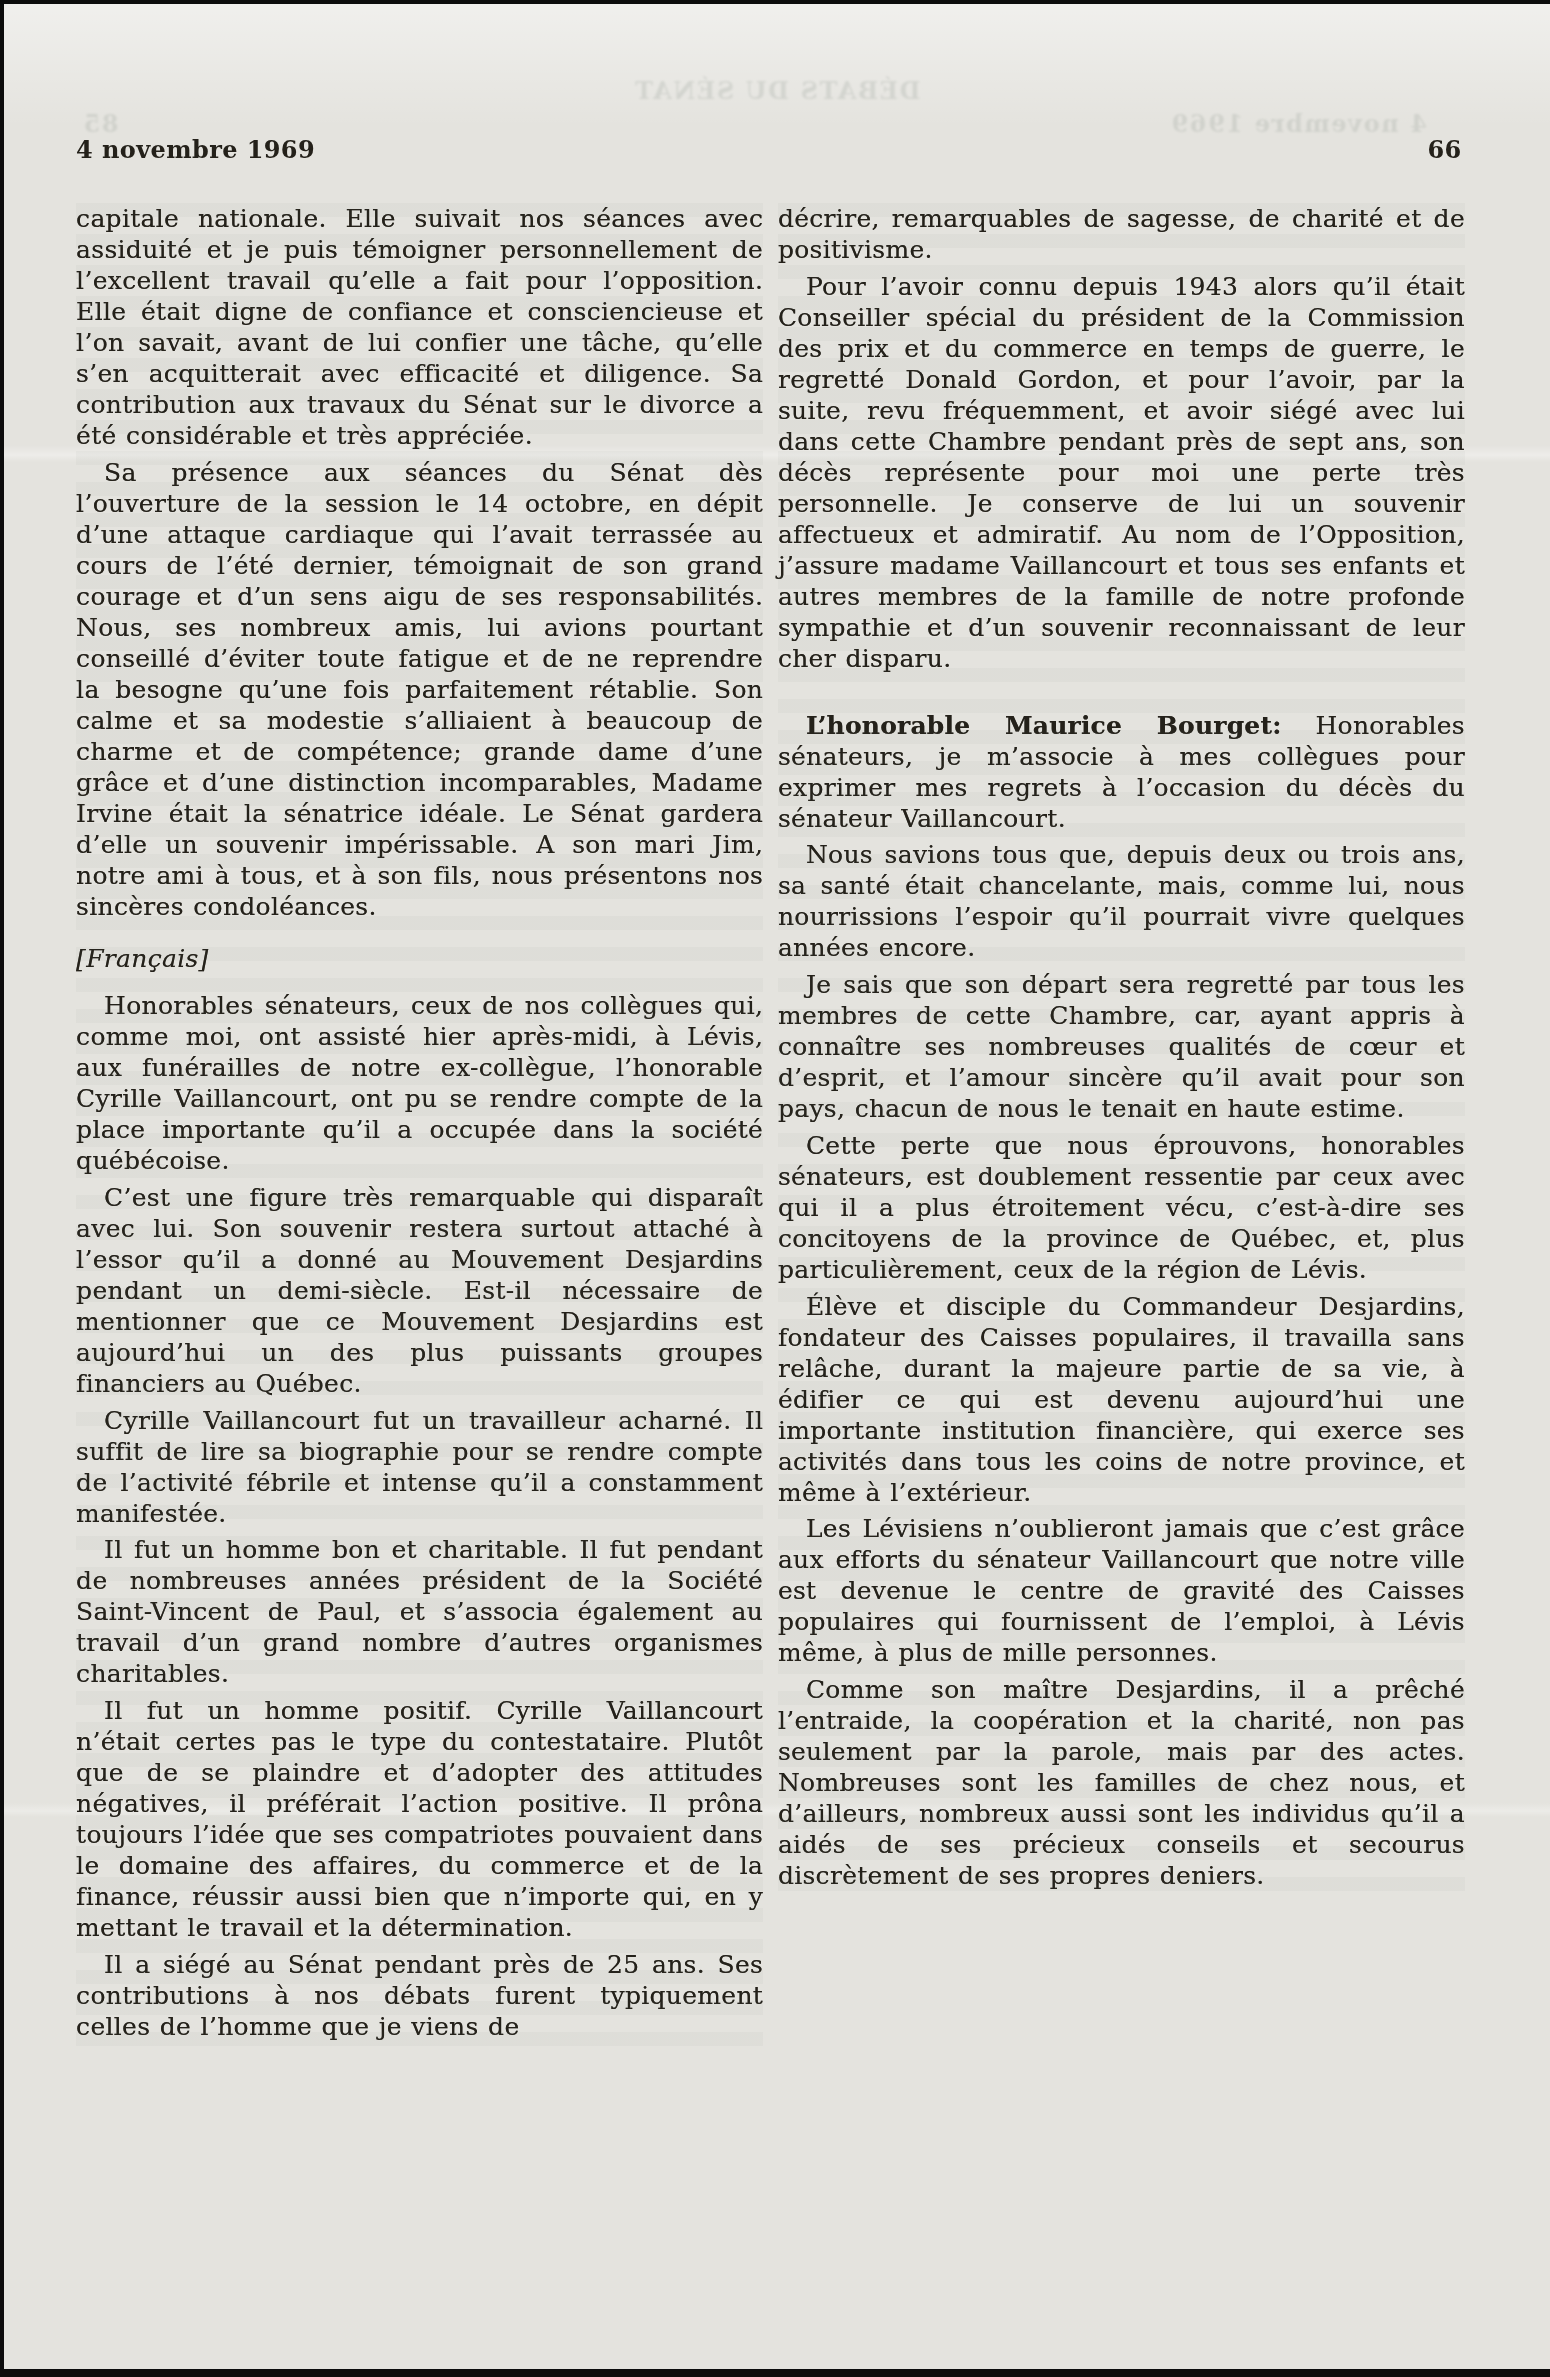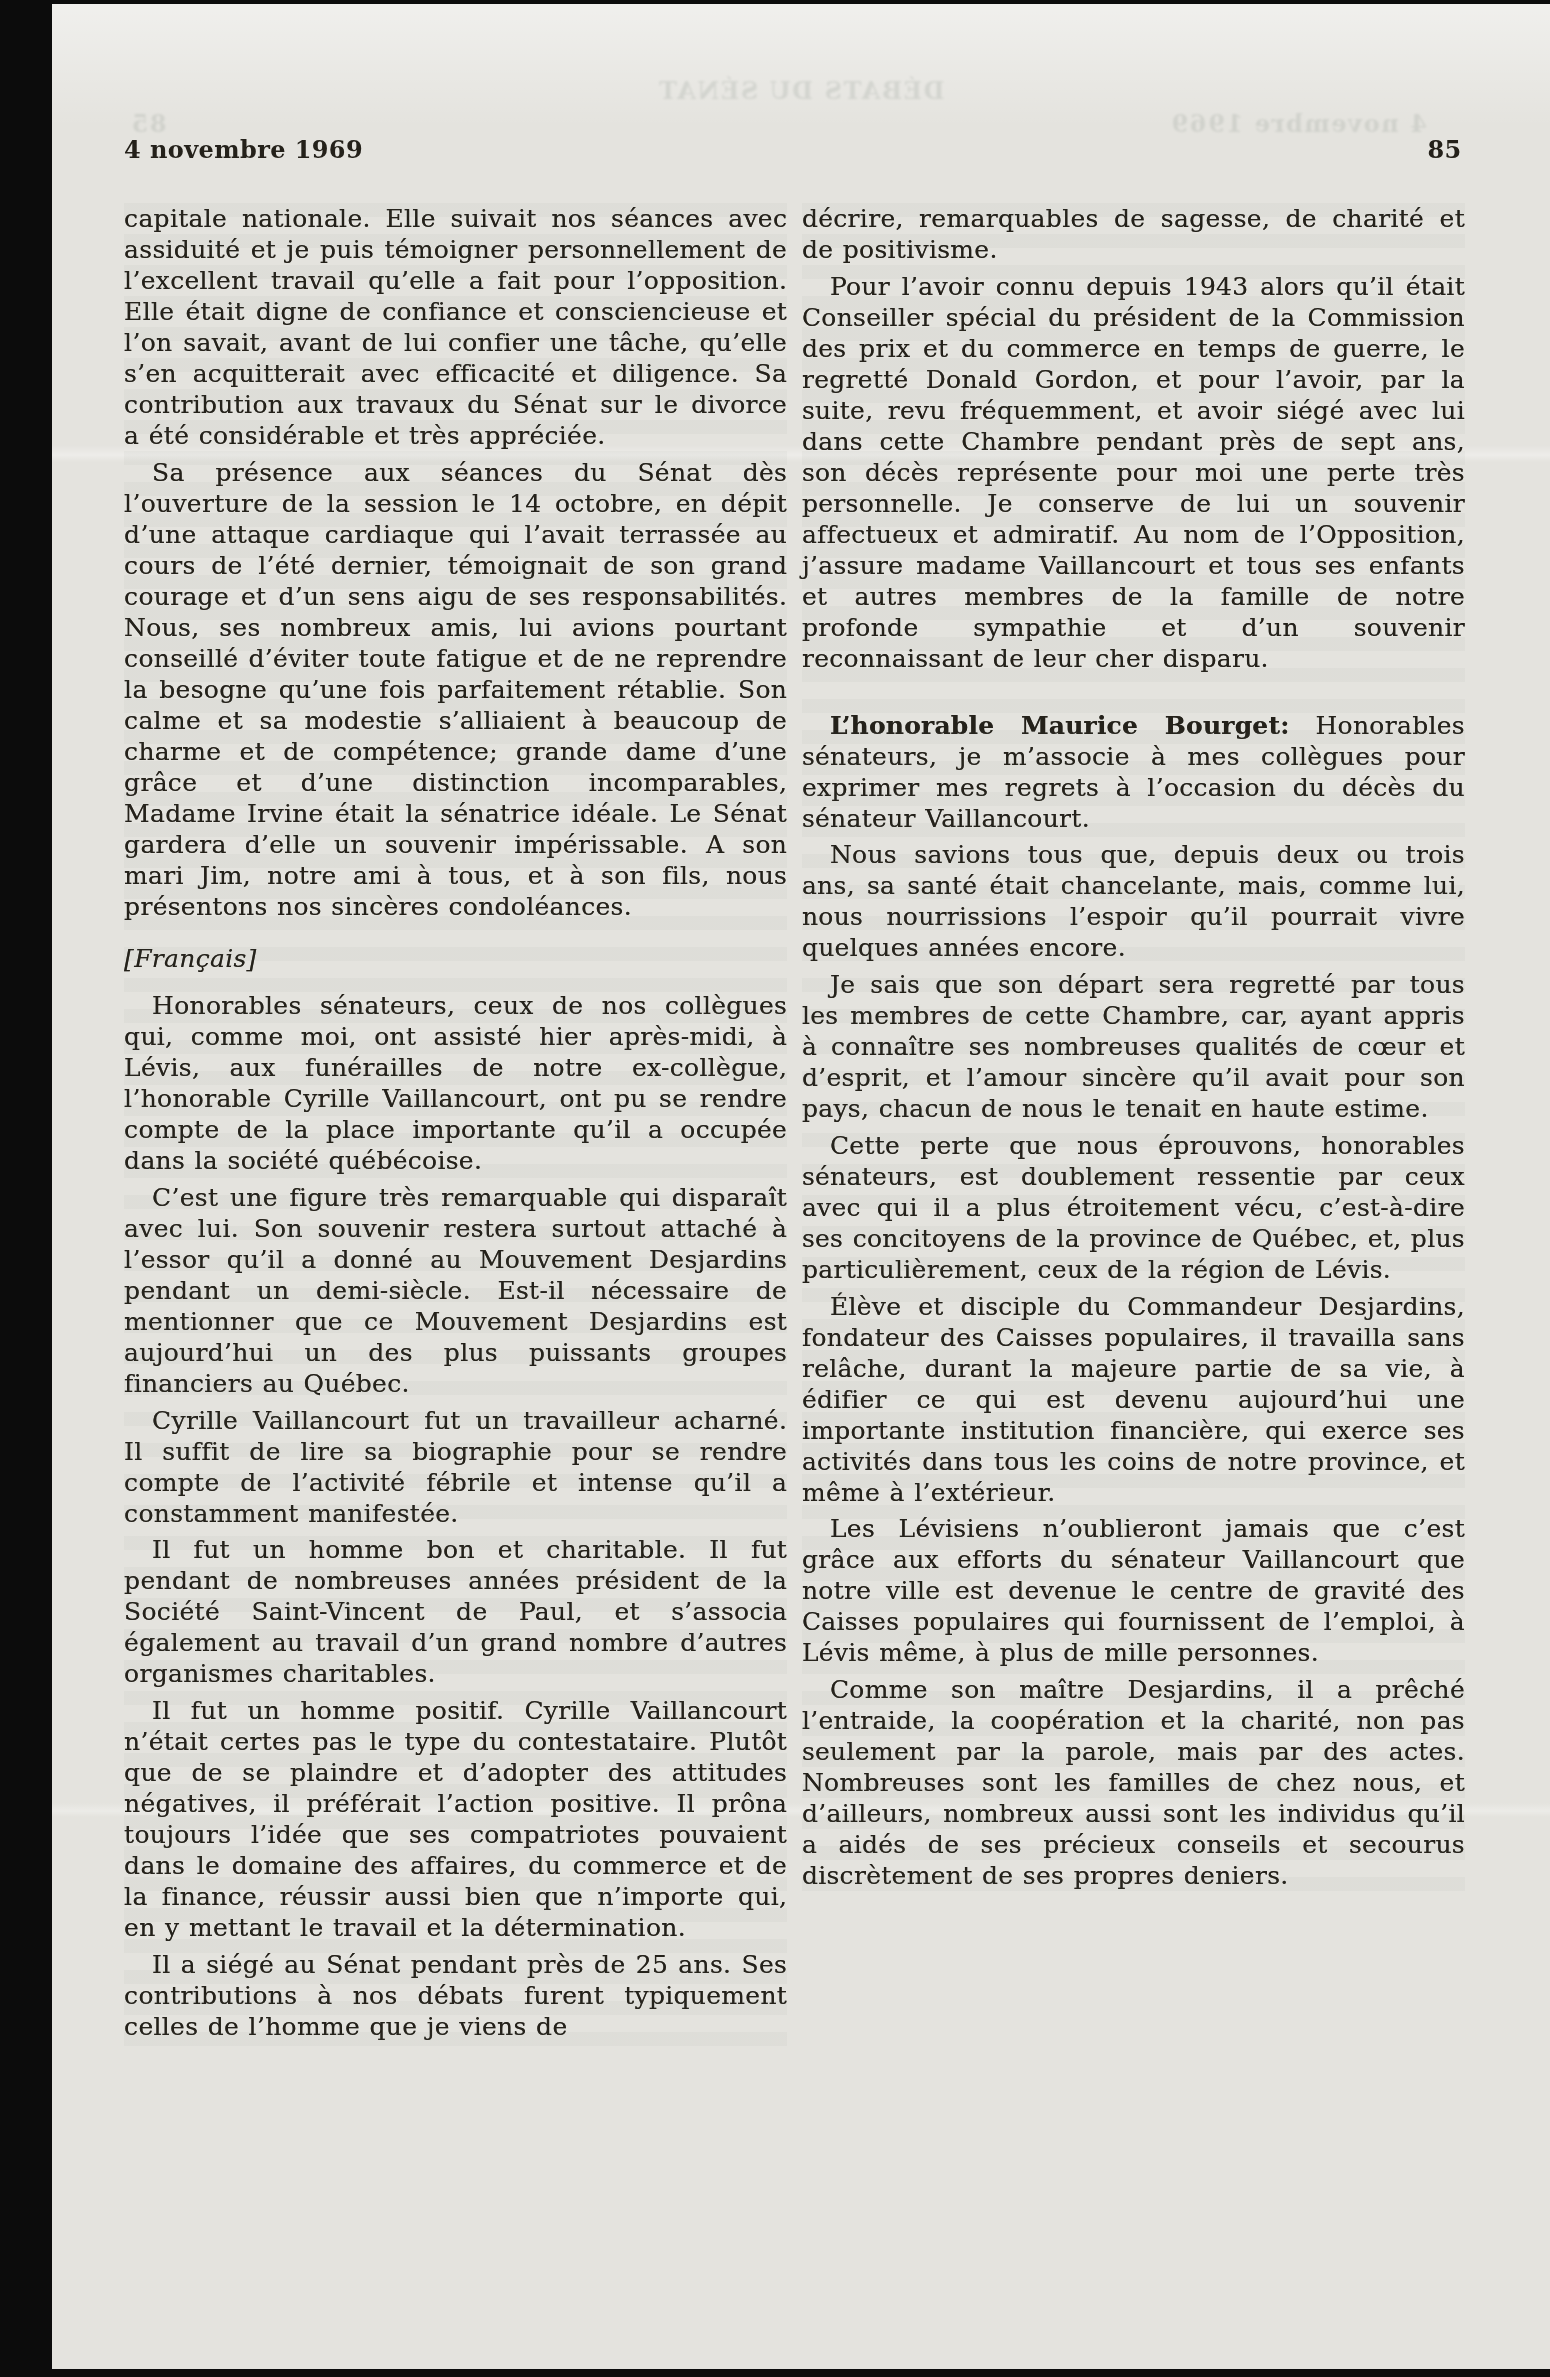--- a/index.html
+++ b/index.html
@@ -10,21 +10,20 @@
     overflow:hidden;
   }
   .page{
     position:absolute;top:4.1px;left:4.1px;right:0;bottom:8.2px;
     background:
       linear-gradient(180deg, rgba(255,255,255,.45) 0px, rgba(255,255,255,0) 123px),
       linear-gradient(180deg, rgba(255,255,255,0) 441px, rgba(255,255,255,.35) 451px, rgba(255,255,255,0) 458px),
       linear-gradient(180deg, rgba(255,255,255,0) 1799px, rgba(255,255,255,.3) 1807px, rgba(255,255,255,0) 1813px),
       #e4e3de;
     color:#24211a;
-    margin-left:48px;
   }
   
   .header{
     position:absolute;top:131px;left:72px;right:85px;height:33px;
     font-weight:bold;font-size:24px;letter-spacing:0.4px;
   }
   .header .date{position:absolute;left:0;top:0;}
   .header .title{position:absolute;left:0;right:0;text-align:center;letter-spacing:1.6px;}
   .header .pageno{position:absolute;right:3.3px;top:0;}
   
@@ -66,21 +65,21 @@
 <body>
 
 <div class="page">
 
   <div class="ghost title">DÉBATS DU SÉNAT</div>
   <div class="ghost date">4 novembre 1969</div>
   <div class="ghost pageno">85</div>
 
   <div class="header">
     <span class="date">4 novembre 1969</span>
-    <span class="pageno">85</span>
+    <span class="pageno">66</span>
   </div>
 
   <div class="columns">
     <div class="col">
         <p class="para continuation">capitale nationale. Elle suivait nos séances avec assiduité et je puis témoigner personnellement de l’excellent travail qu’elle a fait pour l’opposition. Elle était digne de confiance et consciencieuse et l’on savait, avant de lui confier une tâche, qu’elle s’en acquitterait avec efficacité et diligence. Sa contribution aux travaux du Sénat sur le divorce a été considérable et très appréciée.</p>
         <p class="para indent">Sa présence aux séances du Sénat dès l’ouverture de la session le 14 octobre, en dépit d’une attaque cardiaque qui l’avait terrassée au cours de l’été dernier, témoignait de son grand courage et d’un sens aigu de ses responsabilités. Nous, ses nombreux amis, lui avions pourtant conseillé d’éviter toute fatigue et de ne reprendre la besogne qu’une fois parfaitement rétablie. Son calme et sa modestie s’alliaient à beaucoup de charme et de compétence; grande dame d’une grâce et d’une distinction incomparables, Madame Irvine était la sénatrice idéale. Le Sénat gardera d’elle un souvenir impérissable. A son mari Jim, notre ami à tous, et à son fils, nous présentons nos sincères condoléances.</p>
         <p class="para lang-note">[Français]</p>
         <p class="para indent">Honorables sénateurs, ceux de nos collègues qui, comme moi, ont assisté hier après-midi, à Lévis, aux funérailles de notre ex-collègue, l’honorable Cyrille Vaillancourt, ont pu se rendre compte de la place importante qu’il a occupée dans la société québécoise.</p>
         <p class="para indent">C’est une figure très remarquable qui disparaît avec lui. Son souvenir restera surtout attaché à l’essor qu’il a donné au Mouvement Desjardins pendant un demi-siècle. Est-il nécessaire de mentionner que ce Mouvement Desjardins est aujourd’hui un des plus puissants groupes financiers au Québec.</p>
         <p class="para indent">Cyrille Vaillancourt fut un travailleur acharné. Il suffit de lire sa biographie pour se rendre compte de l’activité fébrile et intense qu’il a constamment manifestée.</p>

